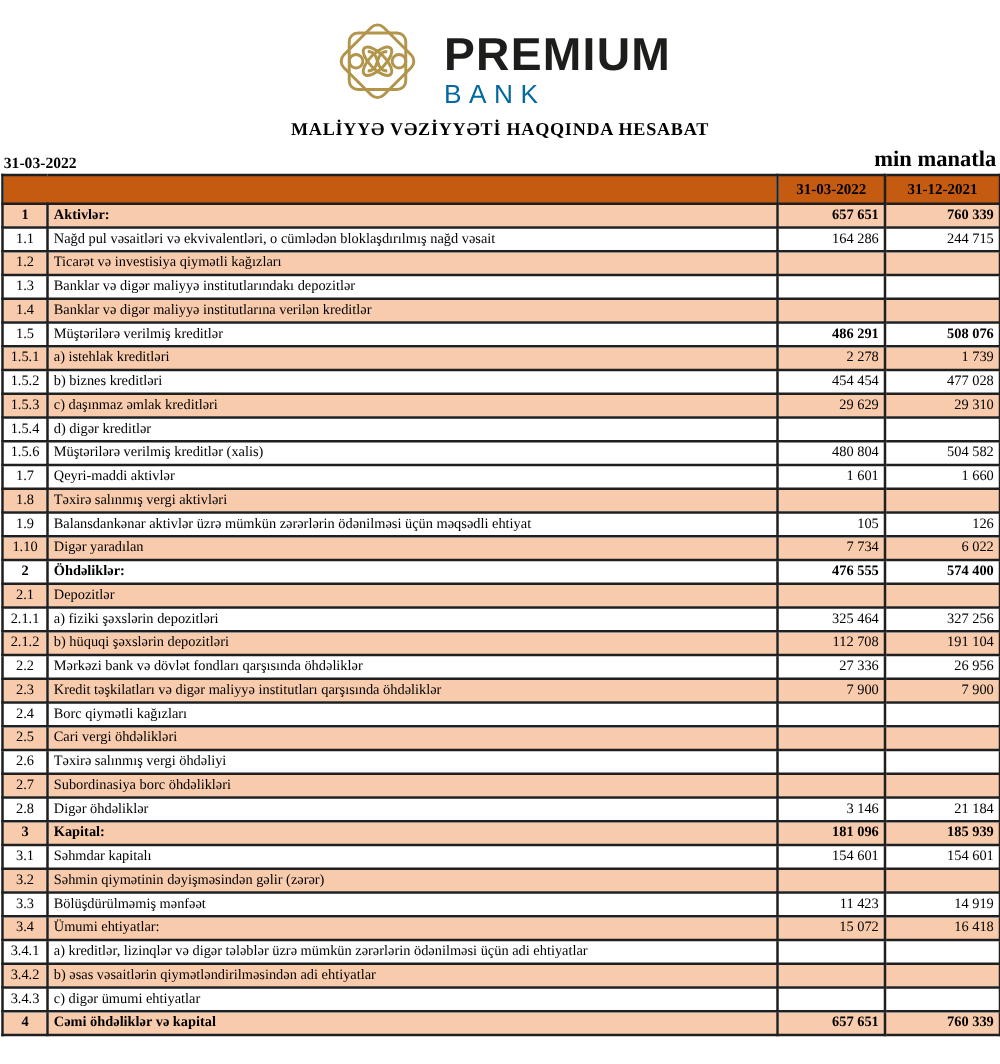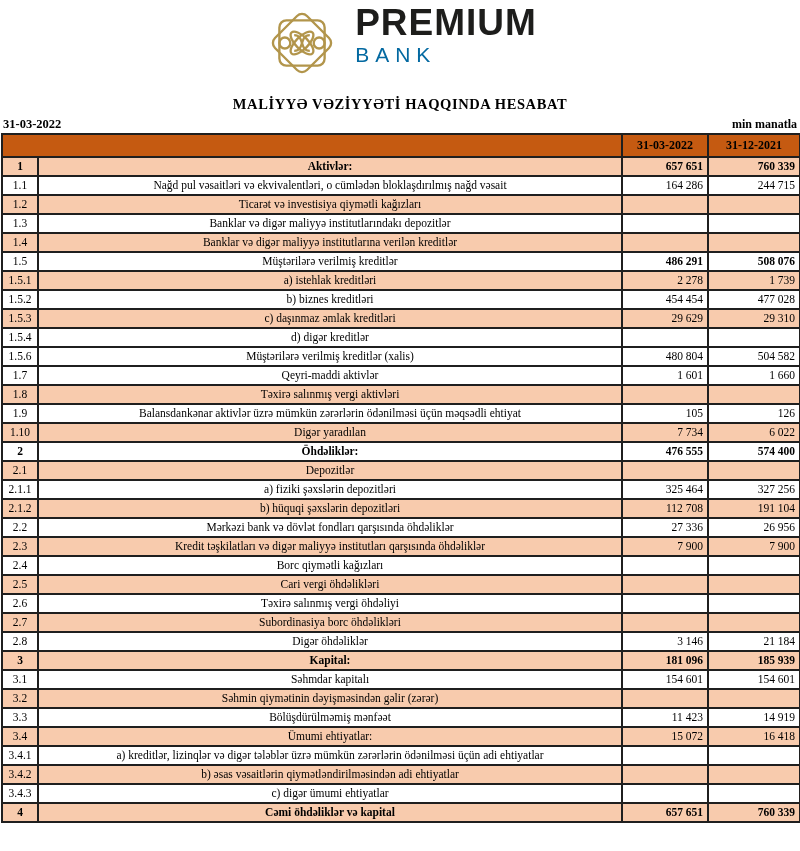--- a/index.html
+++ b/index.html
@@ -1,41 +1,41 @@
 <!DOCTYPE html>
 <html><head>
 <meta charset="utf-8">
 <style>
   html,body{margin:0;padding:0;background:#ffffff;}
   body{width:800px;font-family:"Liberation Serif","DejaVu Serif",serif;color:#000;}
   .page{width:800px;height:851px;box-sizing:border-box;overflow:hidden;}
 
   
-  .logo-row{display:flex;justify-content:center;align-items:flex-start;padding-top:4px;height:84px;}
+  .logo-row{display:flex;justify-content:center;align-items:flex-end;padding-top:4px;height:84px;}
   .emblem{width:78px;height:78px;margin-right:14px;flex:0 0 auto;}
   .logo-text{display:flex;flex-direction:column;justify-content:center;
              font-family:"Liberation Sans","DejaVu Sans",sans-serif;}
   .logo-main{font-size:37px;font-weight:700;letter-spacing:1px;color:#1d1d1b;line-height:1.0;}
   .logo-sub{font-size:21px;font-weight:400;letter-spacing:6px;color:#0369a1;line-height:1.15;margin-top:2px;}
 
   .doc-title{text-align:center;font-weight:700;font-size:14.5px;letter-spacing:0.6px;margin-top:8px;}
 
   .meta-row{display:flex;justify-content:space-between;align-items:flex-end;
             padding:0 3px;margin-top:4px;margin-bottom:1px;}
   .meta-left{font-weight:700;font-size:12.5px;}
-  .meta-right{font-weight:700;font-size:12px;}
+  .meta-right{font-weight:700;font-size:18px;}
 
   
   table.fin{border-collapse:collapse;width:798px;margin:0 1px;table-layout:fixed;}
   table.fin th,table.fin td{border:2px solid #1f1f1f;padding:0 4px;height:17px;
       font-size:11.5px;line-height:1.1;overflow:hidden;white-space:nowrap;}
   table.fin thead th{background:#C55A11;color:#000;font-weight:700;font-size:12px;
       text-align:center;height:21px;}
   td.rowno{text-align:center;padding:0 1px;}
-  td.lbl{text-align:center;}
+  td.lbl{text-align:left;}
   td.num{text-align:right;padding-right:9px;}
   tr.shaded td{background:#F8CBAD;}
   tr.bold-row td{font-weight:700;}
   td.b{font-weight:700;}
 </style>
 </head>
 <body>
 
 <div class="page">
 

